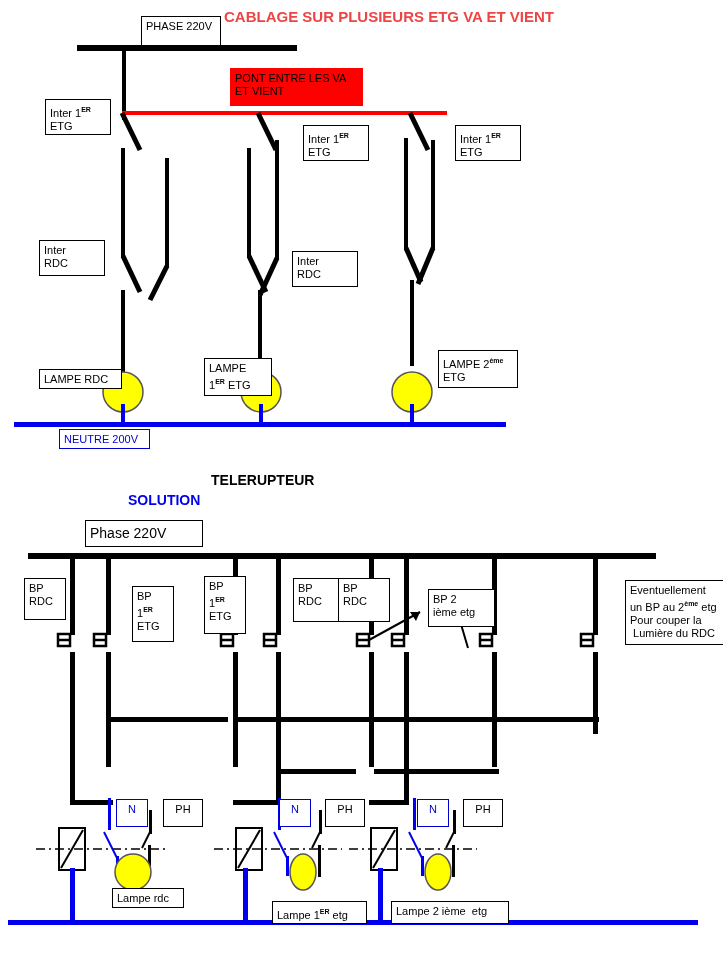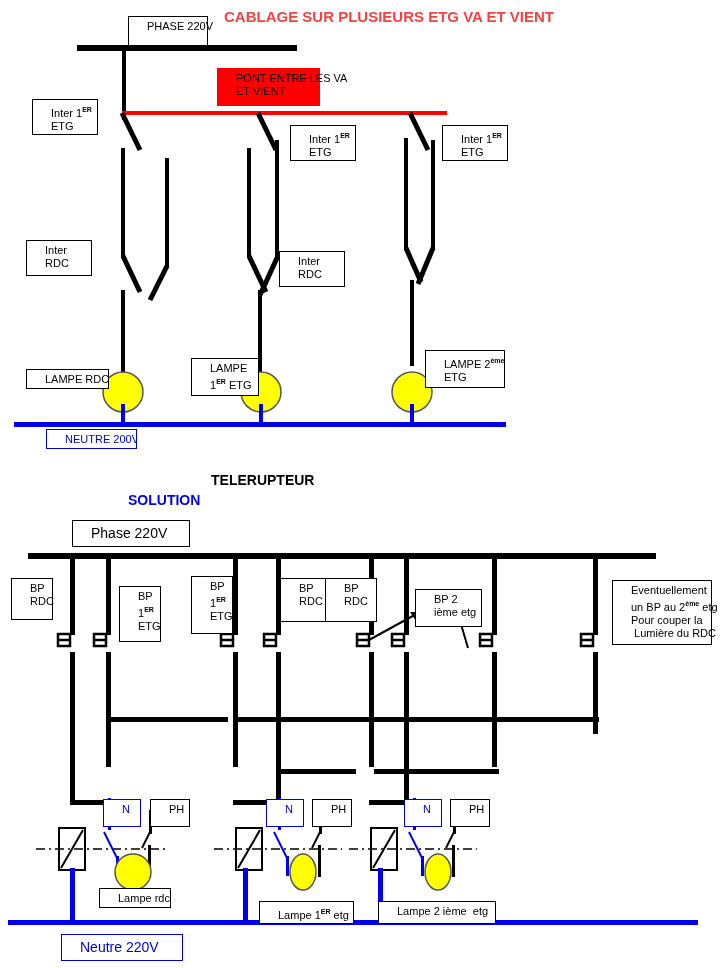--- a/index.html
+++ b/index.html
@@ -25,23 +25,24 @@
     height: 968px;
   }
   .lbl {
     position: absolute;
     box-sizing: border-box;
     border: 1px solid #000000;
     background: #ffffff;
     color: #000000;
     font-size: 11px;
     line-height: 13px;
-    padding: 3px 18px;
+    padding: 3px 4px;
     white-space: pre;
     font-family: "Liberation Sans", sans-serif;
+    margin-left: 13px;
   }
   .lbl.blue-box {
     border-color: #0000cc;
     color: #0000cc;
   }
   .lbl.red-box {
     border: 1px solid #ff0000;
     background: #ff0000;
     color: #000000;
   }
@@ -268,21 +269,21 @@
       <line x1="468" y1="648" x2="458" y2="614" stroke="#000000" stroke-width="2"></line>
       <polygon points="458,614 452,622 464,620" fill="#000000"></polygon>
     </g>
 
   </svg>
 
   <div class="title-main" style="left:224px; top:8px;">CABLAGE SUR PLUSIEURS ETG VA ET VIENT</div>
 
   <div class="lbl" style="left:128px; top:16px; width:80px; height:30px;">PHASE 220V</div>
 
-  <div class="lbl red-box" style="left:217px; top:68px; width:103px; height:38px;">PONT ENTRE LES VA
+  <div class="lbl red-box" style="left:217px; top:68px; width:133px; height:38px;">PONT ENTRE LES VA
 ET VIENT</div>
 
   <div class="lbl" style="left:32px; top:99px; width:66px; height:36px;"><span>Inter 1<sup>ER</sup>
 ETG</span></div>
 
   <div class="lbl" style="left:290px; top:125px; width:66px; height:36px;"><span>Inter 1<sup>ER</sup>
 ETG</span></div>
 
   <div class="lbl" style="left:442px; top:125px; width:66px; height:36px;"><span>Inter 1<sup>ER</sup>
 ETG</span></div>
@@ -342,15 +343,14 @@
 
   <div class="lbl blue-box" style="left:404px; top:799px; width:32px; height:28px; text-align:center; font-size:11px;">N</div>
   <div class="lbl" style="left:450px; top:799px; width:40px; height:28px; text-align:center; font-size:11px;">PH</div>
 
   <div class="lbl" style="left:99px; top:888px; width:72px; height:20px; overflow:hidden;">Lampe rdc</div>
 
   <div class="lbl" style="left:259px; top:901px; width:95px; height:23px;">Lampe 1<sup>ER</sup> etg</div>
 
   <div class="lbl" style="left:378px; top:901px; width:118px; height:23px;">Lampe 2 ième  etg</div>
 
-  <div class="lbl blue-box" style="left:61px; top:934px; width:122px; height:27px; font-size:14px; line-height:19px;">Neutre 220V</div>
 
 </div>
 
 </body></html>

